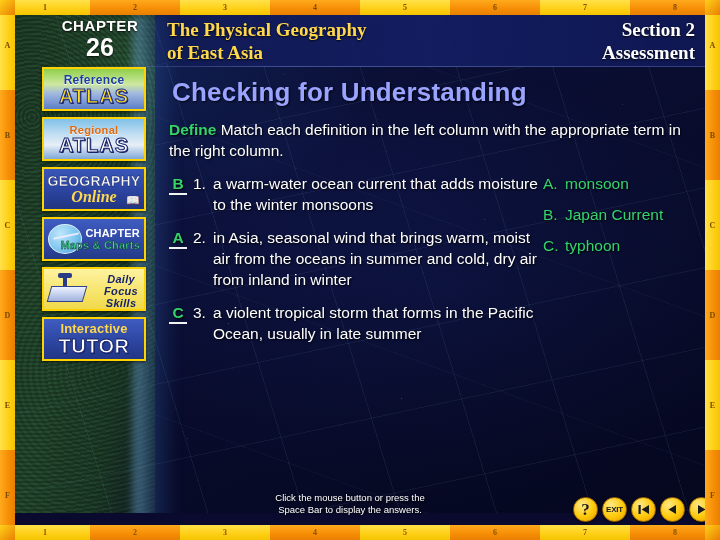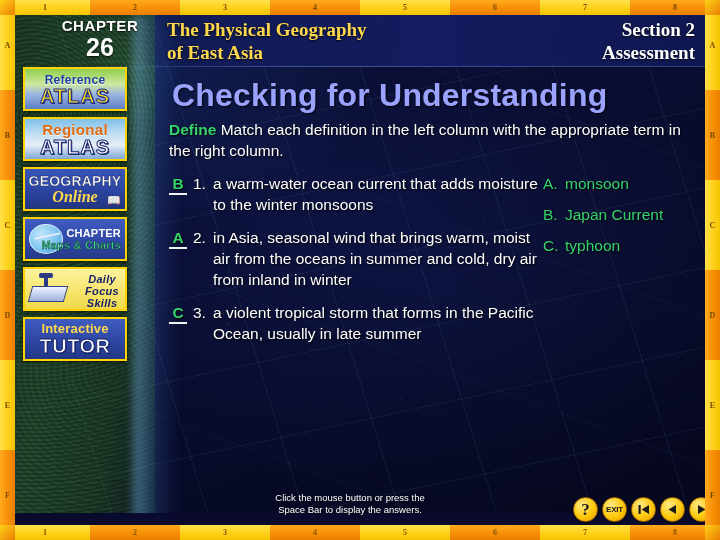--- a/index.html
+++ b/index.html
@@ -133,37 +133,37 @@
     font-family: "Liberation Serif", serif;
     font-weight: bold; font-size: 19px; line-height: 23px;
     color: #ffffff;
     text-shadow: 0 1px 2px rgba(0,0,0,.9);
   }
 
   
   #sidebar { position: absolute; top: 52px; left: 0; width: 140px; z-index: 12; }
   .sb-btn {
     position: relative;
-    width: 104px; height: 44px; margin: 0 0 6px 8px;
+    width: 104px; height: 44px; margin: 0 0 6px 27px;
     border: 2px solid #ffd200;
     overflow: hidden;
     box-shadow: 0 1px 3px rgba(0,0,0,.6);
     display: flex; align-items: center; justify-content: center;
   }
   .sb-btn .sb-inner { position:absolute; inset:0; display:flex; flex-direction:column;
                       align-items:center; justify-content:center; }
   
   .sb1 { background: linear-gradient(180deg,#8fd04a 0%, #cfe8a0 38%, #9fb7e0 62%, #5c7ec6 100%); }
   .sb1 .l1 { font-size:12px; font-weight:bold; color:#1b3fa0; letter-spacing:.3px;
              text-shadow:0 1px 0 #fff; }
   .sb1 .l2 { font-size:20px; font-weight:bold; color:#ffdf20; letter-spacing:1px; line-height:19px;
              -webkit-text-stroke: 1px #20308f; text-shadow: 1px 1px 0 #16236b; }
   
   .sb2 { background: linear-gradient(180deg,#7fc0e8 0%, #bcdcf2 35%, #e8eef6 65%, #7fa8d8 100%); }
-  .sb2 .l1 { font-size:15px; font-weight:bold; color:#e06a10; letter-spacing:.3px;
+  .sb2 .l1 { font-size:11px; font-weight:bold; color:#e06a10; letter-spacing:.3px;
              text-shadow: 0 1px 0 rgba(255,255,255,.8); }
   .sb2 .l2 { font-size:20px; font-weight:bold; color:#ffffff; letter-spacing:1px; line-height:19px;
              -webkit-text-stroke: 1px #16236b; text-shadow: 1px 1px 0 #16236b; }
   
   .sb3 { background: linear-gradient(180deg,#3956b8 0%, #2c44a0 55%, #22357f 100%); }
   .sb3 .l1 { font-size:14px; font-weight:bold; color:#ffffff; letter-spacing:.2px; line-height:15px;text-align:center;
              -webkit-text-stroke:.4px #0d1a4d; }
   .sb3 .l2 { font-family:"Liberation Serif", serif; font-style:italic; font-size:16px;
              font-weight:bold; color:#ffd84d; line-height:16px; }
   
@@ -191,21 +191,21 @@
   
   .sb6 { background: linear-gradient(180deg,#3f5cc0 0%, #2d46a2 55%, #223684 100%); text-align: center; }
   .sb6 .l1 { font-size:13px; font-weight:bold; color:#ffd84d; letter-spacing:.2px; line-height:14px; }
   .sb6 .l2 { font-size:20px; font-weight:bold; color:#ffffff; letter-spacing:.5px; line-height:20px;
              -webkit-text-stroke:.8px #16236b; text-shadow: 1px 1px 0 #16236b; }
 
   
   #main { position:absolute; top: 52px; left: 140px; width: 550px; height: 458px; z-index: 14; }
   #page-title {
     position:absolute; top: 10px; left: 17px;
-    font-size: 32px; font-weight: bold; color: #9aa3ff;
+    font-size: 26px; font-weight: bold; color: #9aa3ff;
     letter-spacing: .2px;
     text-shadow: 1px 1px 2px rgba(0,0,0,.9);
   }
   #define-block {
     position:absolute; top: 52px; left: 14px; width: 512px;
     font-size: 15.5px; line-height: 21px; color: #ffffff;
     text-shadow: 1px 1px 2px rgba(0,0,0,.9);
   }
   #define-label { color:#35d46a; font-weight: bold; }
 

